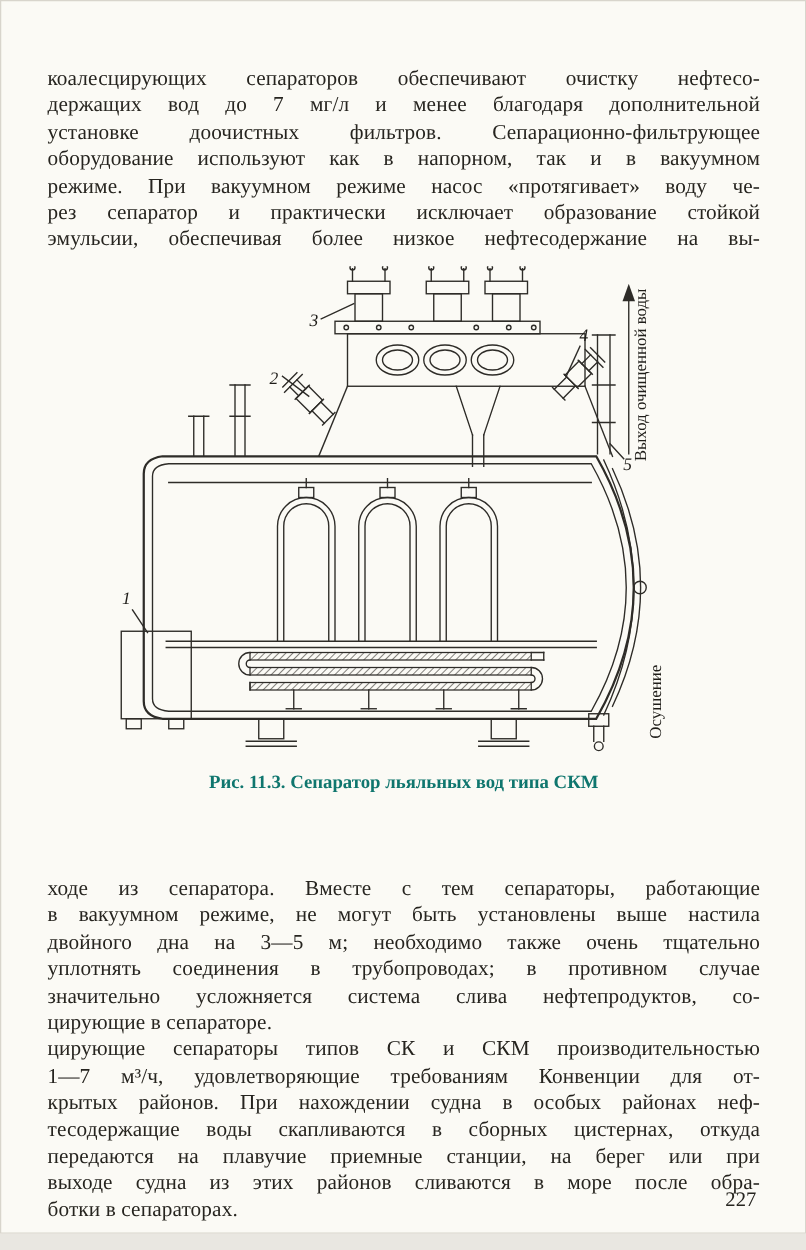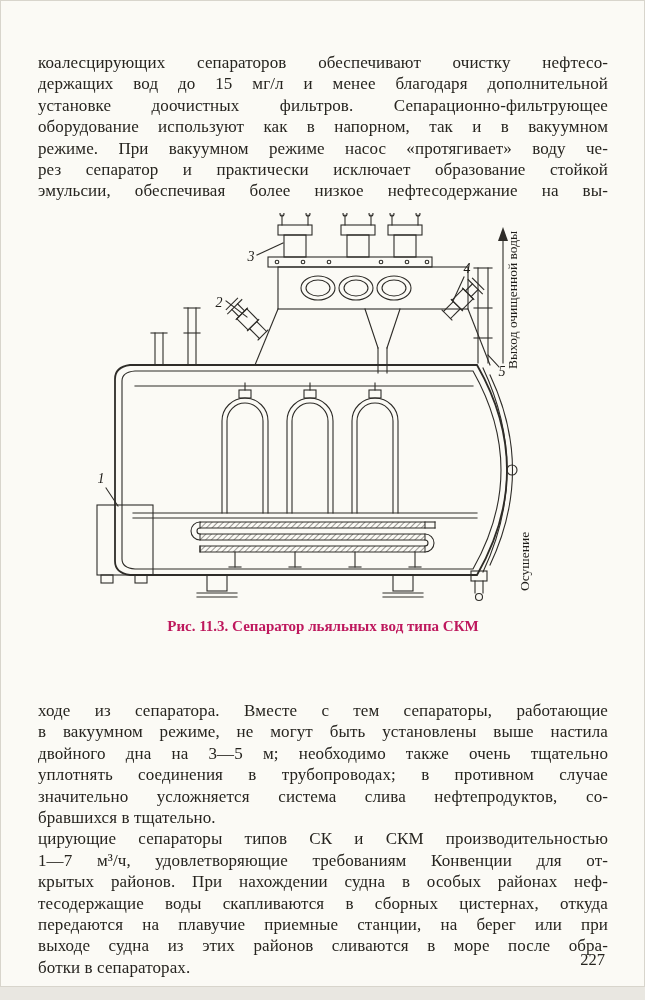--- a/index.html
+++ b/index.html
@@ -18,21 +18,21 @@
     letter-spacing:.1px;
   }
   .tl{text-align:justify;text-align-last:justify;white-space:nowrap;}
   .tl.last{text-align-last:left;white-space:normal;}
   .tl.indent{text-indent:24px;}
   #top-block{top:52px;}
   #lower-block{top:700px;}
   .caption{
     position:absolute;left:38px;top:618px;width:570px;
     text-align:center;font-weight:bold;font-size:15px;
-    color:#be185d;
+    color:#0f766e;
   }
   .pagenum{
     position:absolute;right:40px;top:950px;
     font-weight:normal;font-size:16.5px;
   }
   .figure{
     position:absolute;left:85px;top:213px;width:480px;height:400px;
   }
   svg .ln{stroke:#2e2c28;stroke-width:1.1;fill:none;stroke-linecap:square;}
   svg .thick{stroke-width:1.8;}
@@ -42,21 +42,21 @@
   svg .num{font-size:14px;font-style:italic;}
   svg .vlabel{font-size:13.5px;}
 </style>
 </head>
 <body>
 
 <div class="page">
 
   <div class="textblock" id="top-block">
     <div class="tl">коалесцирующих сепараторов обеспечивают очистку нефтесо-</div>
-    <div class="tl">держащих вод до 15 мг/л и менее благодаря дополнительной</div>
+    <div class="tl">держащих вод до 7 мг/л и менее благодаря дополнительной</div>
     <div class="tl">установке доочистных фильтров. Сепарационно-фильтрующее</div>
     <div class="tl">оборудование используют как в напорном, так и в вакуумном</div>
     <div class="tl">режиме. При вакуумном режиме насос «протягивает» воду че-</div>
     <div class="tl">рез сепаратор и практически исключает образование стойкой</div>
     <div class="tl">эмульсии, обеспечивая более низкое нефтесодержание на вы-</div>
   </div>
 
   <svg class="figure" viewBox="0 0 480 400">
     <defs>
       <pattern id="hatch" patternUnits="userSpaceOnUse" width="6" height="6" patternTransform="rotate(45)">
@@ -251,21 +251,21 @@
   </svg>
 
   <div class="caption">Рис. 11.3. Сепаратор льяльных вод типа СКМ</div>
 
   <div class="textblock" id="lower-block">
     <div class="tl">ходе из сепаратора. Вместе с тем сепараторы, работающие</div>
     <div class="tl">в вакуумном режиме, не могут быть установлены выше настила</div>
     <div class="tl">двойного дна на 3—5 м; необходимо также очень тщательно</div>
     <div class="tl">уплотнять соединения в трубопроводах; в противном случае</div>
     <div class="tl">значительно усложняется система слива нефтепродуктов, со-</div>
-    <div class="tl last">бравшихся в тщательно.</div>
+    <div class="tl last">цирующие в сепараторе.</div>
     <div class="tl">цирующие сепараторы типов СК и СКМ производительностью</div>
     <div class="tl">1—7 м³/ч, удовлетворяющие требованиям Конвенции для от-</div>
     <div class="tl">крытых районов. При нахождении судна в особых районах неф-</div>
     <div class="tl">тесодержащие воды скапливаются в сборных цистернах, откуда</div>
     <div class="tl">передаются на плавучие приемные станции, на берег или при</div>
     <div class="tl">выходе судна из этих районов сливаются в море после обра-</div>
     <div class="tl last">ботки в сепараторах.</div>
   </div>
 
   <div class="pagenum">227</div>

